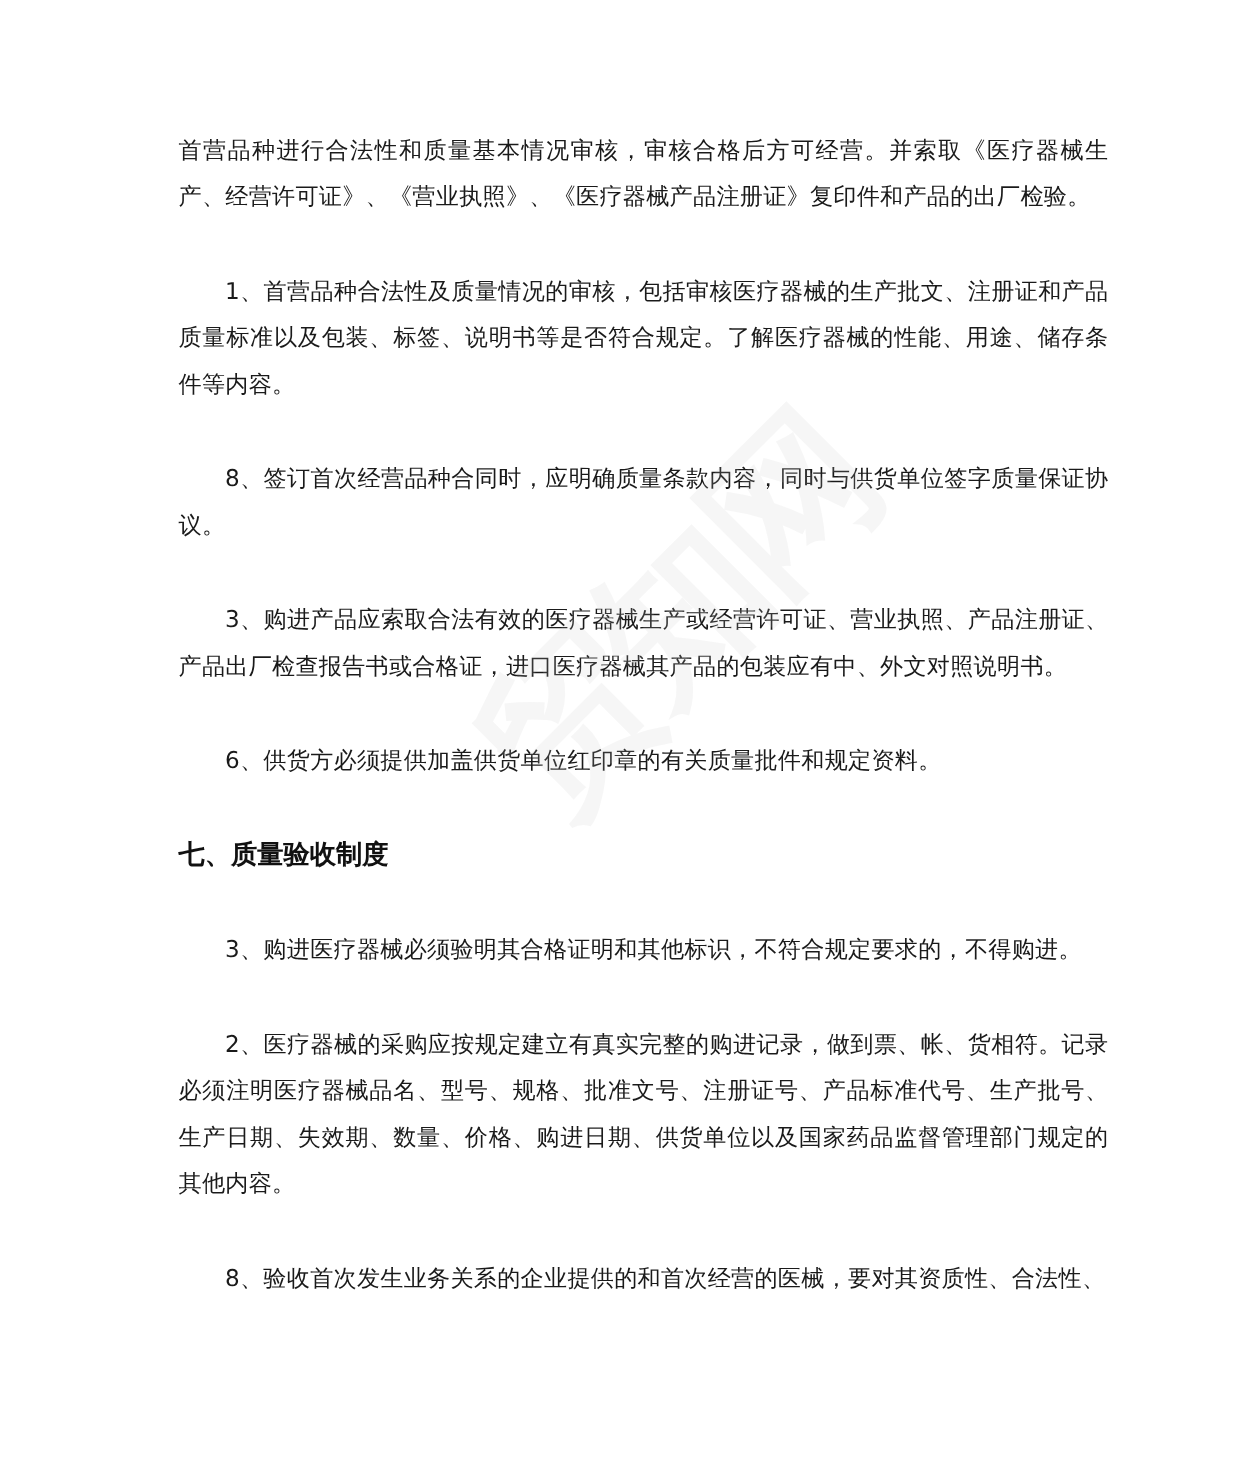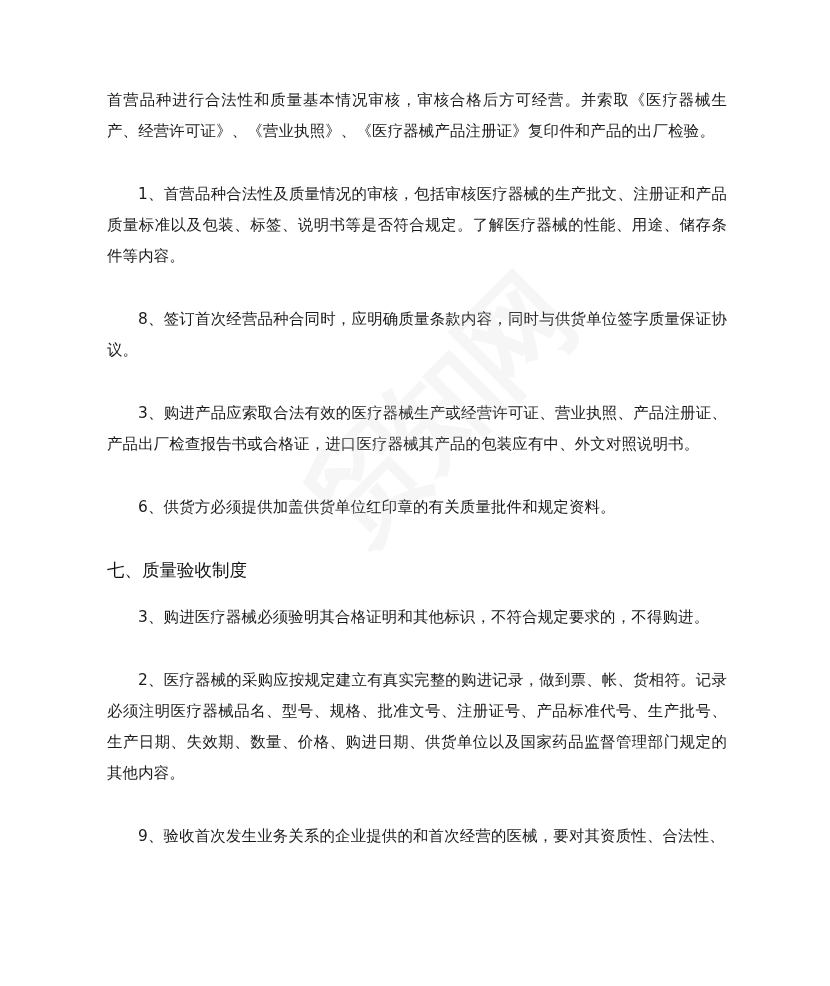--- a/index.html
+++ b/index.html
@@ -10,21 +10,21 @@
     body {
       width: 830px;
       height: 986px;
       position: relative;
       overflow: hidden;
       font-family: "DejaVu Sans", "Liberation Sans", sans-serif;
       color: #1a1a1a;
     }
     .page {
       position: absolute;
-      left: 0; top: 0;
+      left: 12px; top: 0;
       width: 790px;
       height: 986px;
       background: #ffffff;
     }
     .content {
       position: absolute;
       left: 107px;
       top: 85px;
       width: 620px;
     }
@@ -35,23 +35,23 @@
       text-align: justify;
       text-justify: inter-character;
       letter-spacing: 0.2px;
       word-break: break-all;
     }
     .para.indent {
       text-indent: 31px;
     }
     .heading {
       font-size: 17.5px;
-      font-weight: normal;
+      font-weight: bold;
       line-height: 31px;
-      margin: 3px 0 16px 0;
+      margin: 3px 0 32px 0;
       color: #111111;
     }
     .watermark {
       position: absolute;
       left: 280px;
       top: 270px;
       width: 320px;
       height: 280px;
       pointer-events: none;
       transform: rotate(-45deg);
@@ -75,18 +75,18 @@
     <p class="para">首营品种进行合法性和质量基本情况审核，审核合格后方可经营。并索取《医疗器械生产、经营许可证》、《营业执照》、《医疗器械产品注册证》复印件和产品的出厂检验。</p>
     <p class="para indent">1、首营品种合法性及质量情况的审核，包括审核医疗器械的生产批文、注册证和产品质量标准以及包装、标签、说明书等是否符合规定。了解医疗器械的性能、用途、储存条件等内容。</p>
     <p class="para indent">8、签订首次经营品种合同时，应明确质量条款内容，同时与供货单位签字质量保证协议。</p>
     <p class="para indent">3、购进产品应索取合法有效的医疗器械生产或经营许可证、营业执照、产品注册证、产品出厂检查报告书或合格证，进口医疗器械其产品的包装应有中、外文对照说明书。</p>
     <p class="para indent">6、供货方必须提供加盖供货单位红印章的有关质量批件和规定资料。</p>
 
     <h2 class="heading">七、质量验收制度</h2>
 
     <p class="para indent">3、购进医疗器械必须验明其合格证明和其他标识，不符合规定要求的，不得购进。</p>
     <p class="para indent">2、医疗器械的采购应按规定建立有真实完整的购进记录，做到票、帐、货相符。记录必须注明医疗器械品名、型号、规格、批准文号、注册证号、产品标准代号、生产批号、生产日期、失效期、数量、价格、购进日期、供货单位以及国家药品监督管理部门规定的其他内容。</p>
-    <p class="para indent">9、验收首次发生业务关系的企业提供的和首次经营的医械，要对其资质性、合法性、</p>
+    <p class="para indent">8、验收首次发生业务关系的企业提供的和首次经营的医械，要对其资质性、合法性、</p>
 
   </div>
 
   <div class="watermark">贸知网</div>
 </div>
 
 </body></html>

